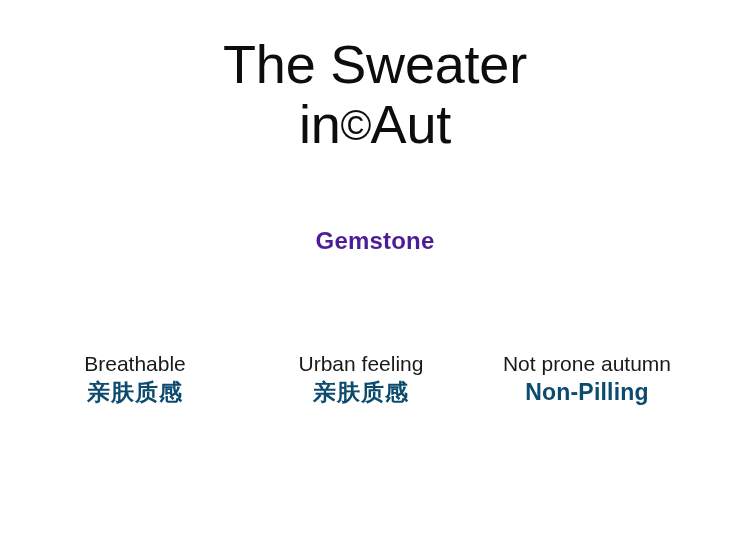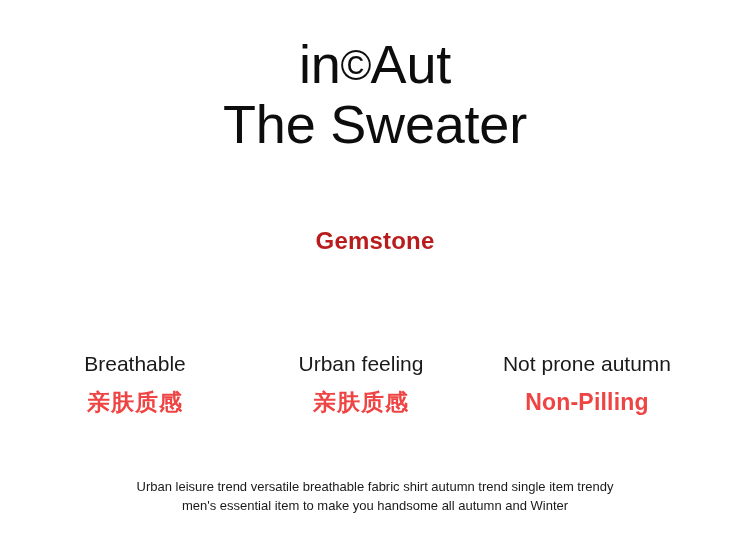--- a/index.html
+++ b/index.html
@@ -53,21 +53,21 @@
     position: absolute;
     top: 227px;
     left: 0;
     width: 750px;
     text-align: center;
   }
   .subtitle {
     font-size: 24px;
     font-weight: bold;
     letter-spacing: 0.2px;
-    color: #b91c1c;
+    color: #4c1d95;
   }
 
   
   .features {
     position: absolute;
     top: 351px;
     left: 0;
     width: 604px;
     display: flex;
     justify-content: space-between;
@@ -84,22 +84,22 @@
     font-size: 21px;
     font-weight: 400;
     line-height: 1.28;
     color: #1a1a1a;
     white-space: nowrap;
   }
   .feature-sub {
     font-size: 23px;
     font-weight: bold;
     line-height: 1.3;
-    margin-top: 10px;
-    color: #ef4444;
+    margin-top: 0;
+    color: #0c4a6e;
     white-space: nowrap;
     letter-spacing: 1px;
   }
   .feature-sub.latin {
     letter-spacing: 0.2px;
   }
 
   
   .footer {
     position: absolute;
@@ -115,22 +115,22 @@
     color: #1a1a1a;
     white-space: nowrap;
   }
 </style>
 </head>
 <body>
 
 <div class="poster">
 
   <div class="title-block">
+    <div class="title-line">The Sweater</div>
     <div class="title-line title-line-2"><span>in</span><span class="copyright-glyph">©</span><span>Aut</span></div>
-    <div class="title-line">The Sweater</div>
   </div>
 
   <div class="subtitle-block">
     <div class="subtitle">Gemstone</div>
   </div>
 
   <div class="features">
 
     <div class="feature">
       <div class="feature-en">Breathable</div>
@@ -142,18 +142,14 @@
       <div class="feature-sub">亲肤质感</div>
     </div>
 
     <div class="feature">
       <div class="feature-en">Not prone autumn</div>
       <div class="feature-sub latin">Non-Pilling</div>
     </div>
 
   </div>
 
-  <div class="footer">
-    <div class="footer-line">Urban leisure trend versatile breathable fabric shirt autumn trend single item trendy</div>
-    <div class="footer-line">men's essential item to make you handsome all autumn and Winter</div>
-  </div>
 
 </div>
 
 </body></html>

